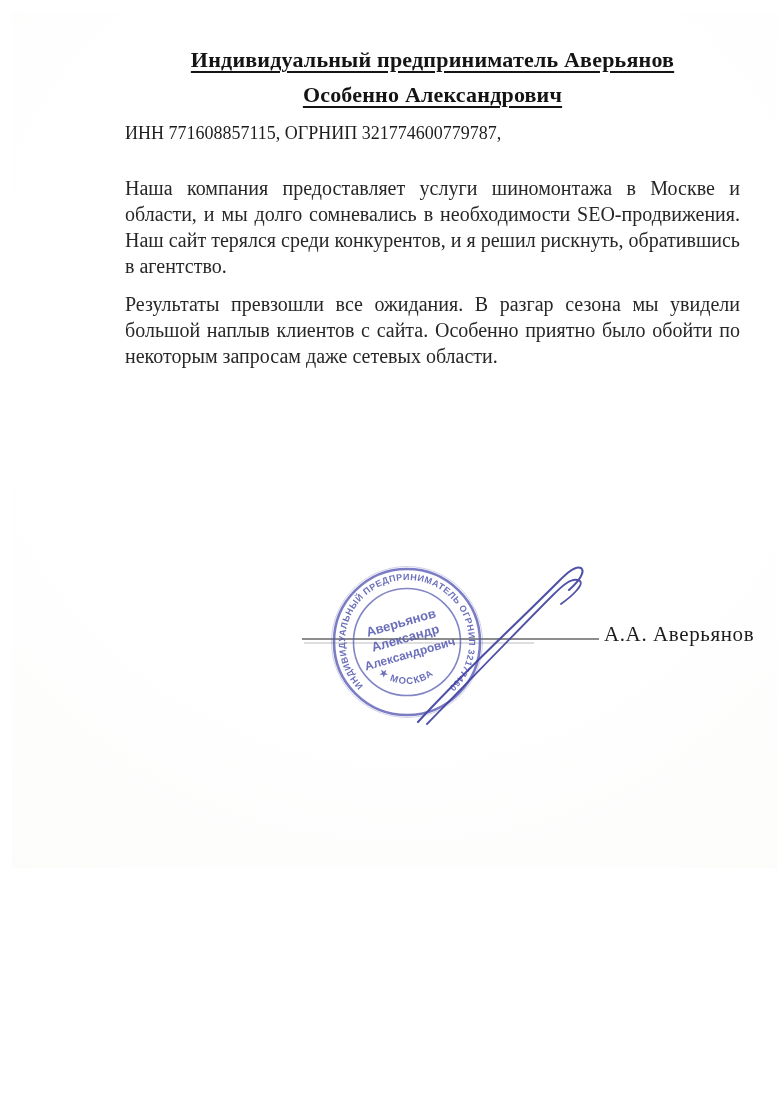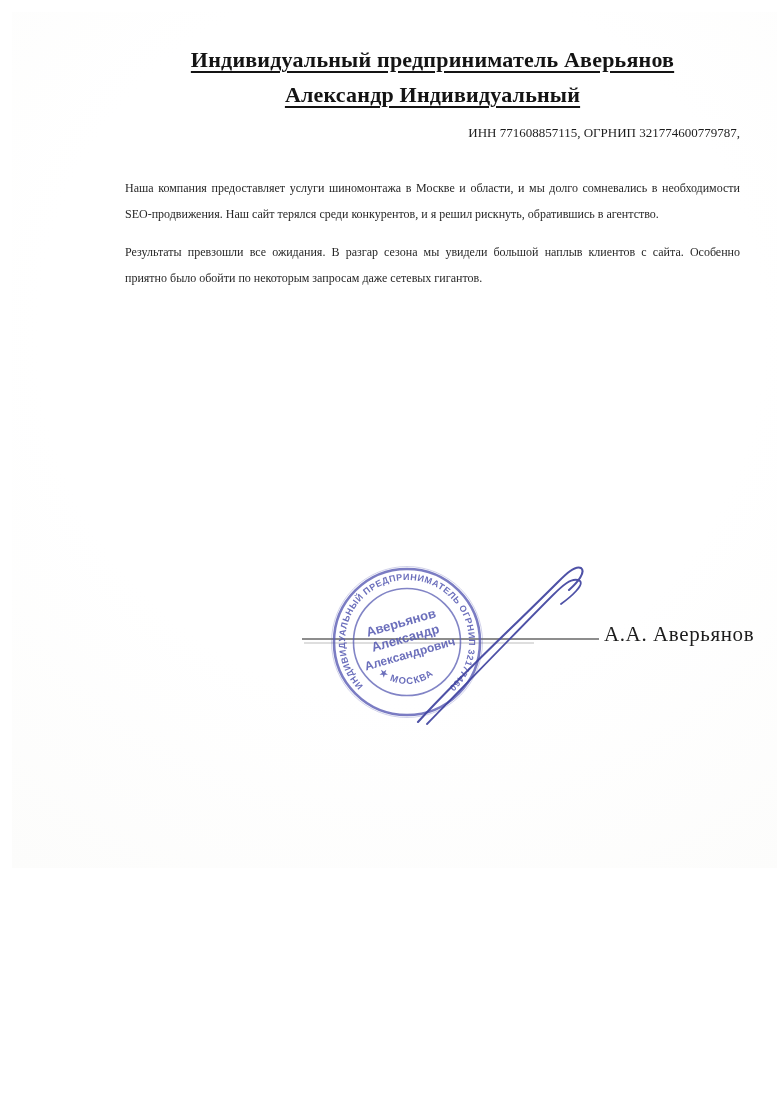--- a/index.html
+++ b/index.html
@@ -31,29 +31,29 @@
     line-height: 35px;
     color: #141414;
     text-decoration: underline;
     text-decoration-thickness: 2px;
     text-underline-offset: 4px;
     letter-spacing: 0.2px;
   }
 
   .meta {
     margin-top: 9px;
-    text-align: right;
-    font-size: 13px;
+    text-align: left;
+    font-size: 18px;
     line-height: 24px;
     color: #1d1d1d;
   }
 
   .bodytext {
     margin-top: 30px;
-    font-size: 12px;
+    font-size: 20px;
     line-height: 26px;
     text-align: justify;
     color: #272727;
   }
   .bodytext p { margin: 0 0 12px 0; }
 
   .sign-overlay {
     position: absolute;
     left: 0;
     top: 540px;
@@ -76,29 +76,29 @@
 </style>
 </head>
 <body>
 
 <div class="page">
 
   <div class="content-col">
 
     <div class="doc-header">
       <span class="title-line">Индивидуальный предприниматель Аверьянов</span>
-      <span class="title-line">Александр Индивидуальный</span>
+      <span class="title-line">Особенно Александрович</span>
       <div class="meta">
         <div>ИНН 771608857115, ОГРНИП 321774600779787,</div>
       </div>
     </div>
 
     <div class="bodytext">
       <p>Наша компания предоставляет услуги шиномонтажа в Москве и области, и мы долго сомневались в необходимости SEO-продвижения. Наш сайт терялся среди конкурентов, и я решил рискнуть, обратившись в агентство.</p>
-      <p>Результаты превзошли все ожидания. В разгар сезона мы увидели большой наплыв клиентов с сайта. Особенно приятно было обойти по некоторым запросам даже сетевых гигантов.</p>
+      <p>Результаты превзошли все ожидания. В разгар сезона мы увидели большой наплыв клиентов с сайта. Особенно приятно было обойти по некоторым запросам даже сетевых области.</p>
     </div>
 
   </div>
 
   <div class="sign-overlay">
     <svg width="777" height="250" viewBox="0 0 777 250">
       <defs>
         <path id="ringPath" d="M 351.2 133.8 A 62 62 0 1 1 438.8 133.8"></path>
         <path id="cityPath" d="M 365.3 119.7 A 42 42 0 0 0 424.7 119.7"></path>
         <filter id="inkblur" x="-10%" y="-10%" width="120%" height="120%">

